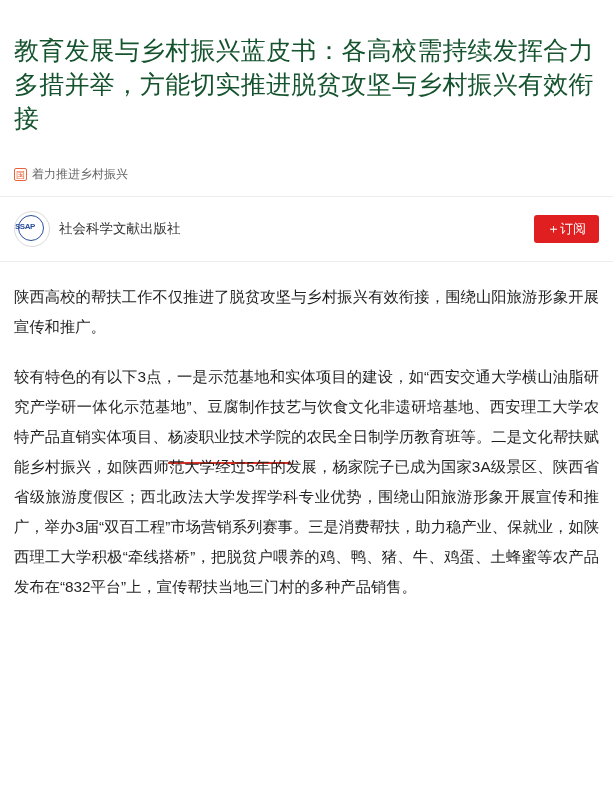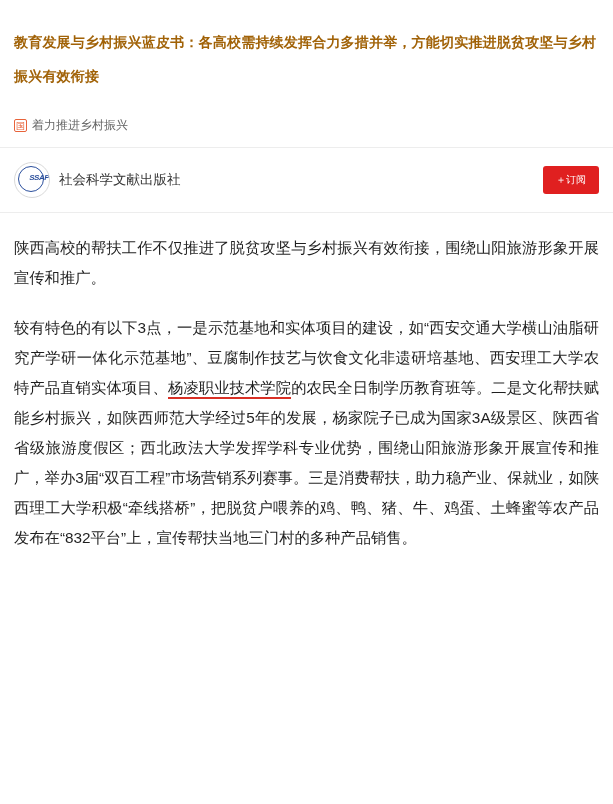--- a/index.html
+++ b/index.html
@@ -13,24 +13,24 @@
     color: #222;
   }
   .page {
     width: 613px;
     min-height: 804px;
     box-sizing: border-box;
     background: #fff;
     position: relative;
   }
   .article-title {
-    font-size: 14px;
+    font-size: 25px;
     line-height: 34px;
-    font-weight: bold;
-    color: #a16207;
+    font-weight: normal;
+    color: #14532d;
     padding: 16px 14px 0 14px;
     letter-spacing: 0.2px;
   }
   .source-tag-row {
     padding: 14px 14px 0 14px;
     display: flex;
     align-items: center;
   }
   .source-tag {
     display: inline-flex;
@@ -78,47 +78,46 @@
     height: 26px;
     border-radius: 50%;
     border: 1px solid #2b4f9c;
     box-sizing: border-box;
   }
   .avatar .mark {
     position: absolute;
     left: 0;
     right: 0;
     top: 10px;
-    text-align: right;
+    text-align: left;
     font-size: 8px;
     font-weight: bold;
     color: #2b4f9c;
     letter-spacing: -0.5px;
-    font-style: italic;
   }
   .publisher-meta {
     margin-left: 9px;
     flex: 1 1 auto;
   }
   .publisher-name {
     font-size: 13.5px;
     color: #333;
     line-height: 18px;
   }
   .publish-date {
     font-size: 12px;
     color: #999;
     line-height: 17px;
     margin-top: 1px;
   }
   .subscribe-btn {
     flex: 0 0 auto;
     background: #e02020;
     color: #fff;
-    font-size: 10px;
+    font-size: 13px;
     padding: 6px 13px;
     border-radius: 3px;
     border: none;
     cursor: pointer;
     line-height: 16px;
     font-family: "Liberation Sans", sans-serif;
   }
   .divider2 {
     height: 1px;
     background: #ededed;
@@ -130,21 +129,21 @@
   .para {
     font-size: 15.3px;
     line-height: 30px;
     color: #1f1f1f;
     text-align: justify;
     margin: 20px 0 0 0;
     text-justify: inter-ideograph;
   }
   .underline-red {
     border-bottom: 2px solid #d93025;
-    padding-bottom: 1px;
+    padding-bottom: 17px;
   }
 </style>
 </head>
 <body>
 
 <div class="page">
 
   <h1 class="article-title">教育发展与乡村振兴蓝皮书：各高校需持续发挥合力多措并举，方能切实推进脱贫攻坚与乡村振兴有效衔接</h1>
 
   <div class="source-tag-row">

